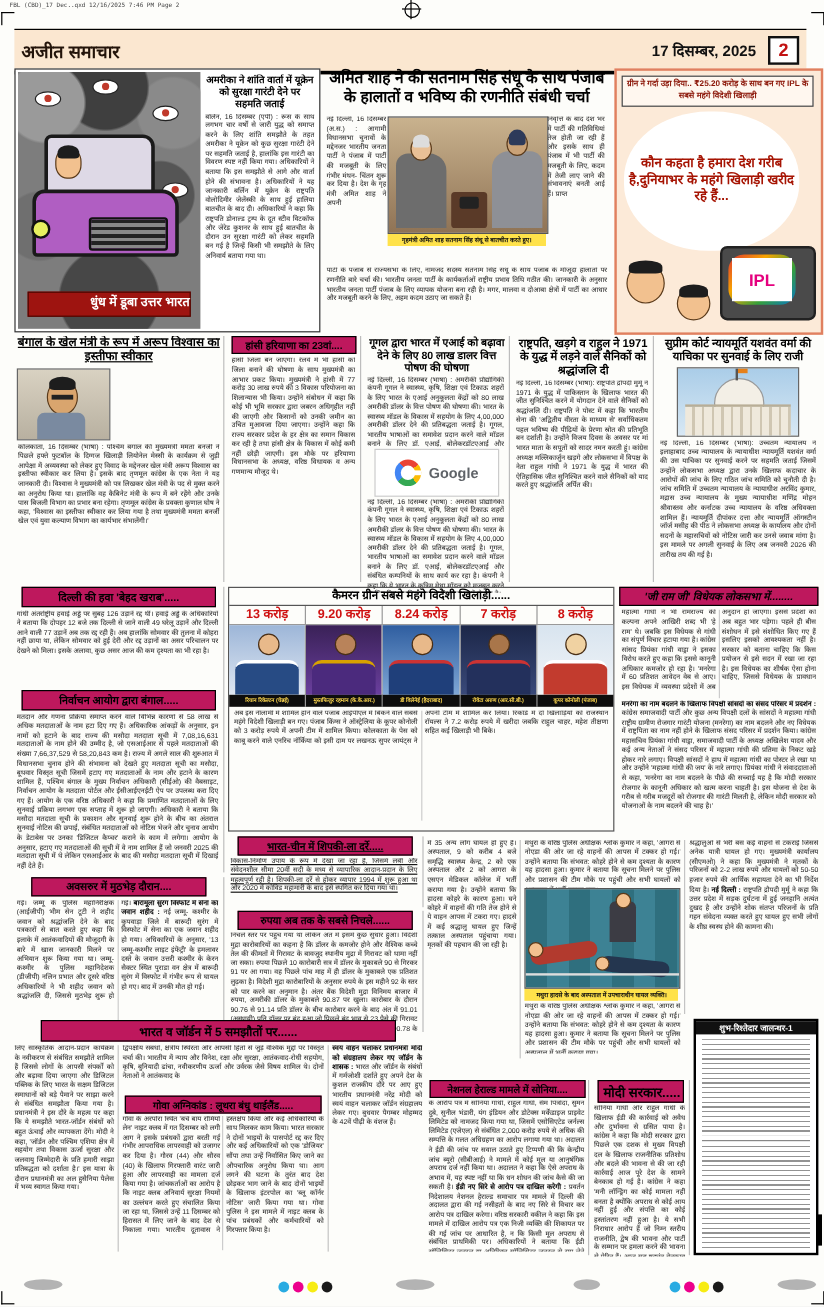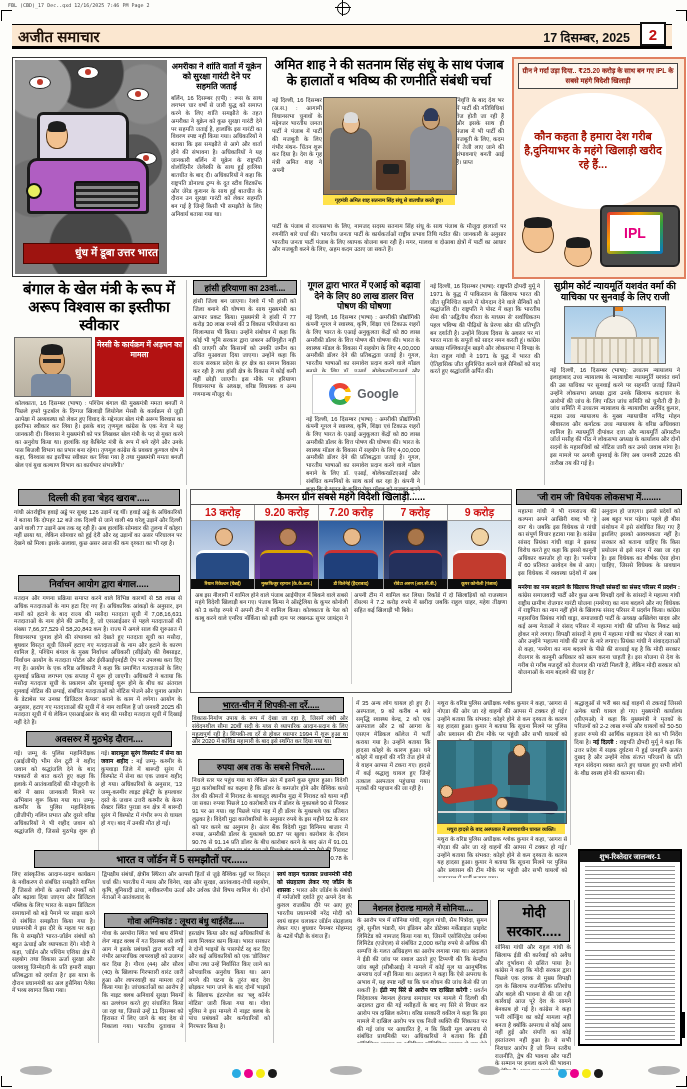--- a/index.html
+++ b/index.html
@@ -1,20 +1,20 @@
 <!DOCTYPE html>
 <html><head>
 <meta charset="utf-8">
 <style>
   html,body{margin:0;padding:0;background:#e9e9e9;}
   .sheet{position:relative;width:687px;height:1089px;background:#fdfdfa;margin:0 auto;
          font-family:"Liberation Sans","DejaVu Sans",sans-serif;color:#161616;overflow:hidden;}
   .abs{position:absolute;}
   .body{font-size:5.8px;line-height:1.34;text-align:justify;color:#1a1a1a;overflow:hidden;}
-  .hl{border:1px solid #000;font-weight:bold;text-align:center;background:#a3a3a3;color:#000;
+  .hl{border:1px solid #000;font-weight:bold;text-align:center;background:#be185d;color:#000;
       padding:1px 2px;overflow:hidden;}
   .bh{font-weight:bold;text-align:center;color:#000;line-height:1.2;overflow:hidden;}
   .vr{border-right:1px solid #bdbdbd;}
   .slug{font-family:"DejaVu Sans Mono",monospace;font-size:5px;color:#444;}
   .masthead{display:flex;align-items:center;background:#fbe7d0;border-bottom:3px solid #000;
             border-top:1px solid #000;padding:0 6px;box-sizing:border-box;}
   .paper{font-size:15px;font-weight:bold;color:#23140a;}
   .mdate{font-size:12.5px;font-weight:bold;color:#111;margin-left:auto;}
   .pagebox{width:22px;height:20px;border:2px solid #111;background:#fff;color:#c21212;
            font-size:15px;font-weight:bold;display:flex;align-items:center;justify-content:center;margin-left:10px;}
@@ -50,21 +50,21 @@
   <div class="abs slug" style="left:8px;top:2px;">FBL (CBD)_17 Dec..qxd  12/16/2025  7:46 PM  Page 2</div>
   <div class="abs" style="left:337px;top:2px;width:11px;height:11px;border:1px solid #000;border-radius:50%;">
     <div class="abs" style="left:4px;top:-3px;width:1px;height:16px;background:#000;"></div>
     <div class="abs" style="left:-3px;top:4px;width:16px;height:1px;background:#000;"></div>
   </div>
   <div class="cornL" style="left:1px;top:10px;border-left-width:1px;border-top-width:1px;"></div>
   <div class="cornL" style="left:676px;top:10px;border-right-width:1px;border-top-width:1px;"></div>
   <div class="cornL" style="left:1px;top:1076px;border-left-width:1px;border-bottom-width:1px;"></div>
   <div class="cornL" style="left:676px;top:1076px;border-right-width:1px;border-bottom-width:1px;"></div>
 
-  <div class="abs masthead" style="left:12px;top:24px;width:660px;height:25px;align-items:flex-end;">
+  <div class="abs masthead" style="left:12px;top:24px;width:660px;height:38px;">
     <span class="paper">अजीत समाचार</span>
     <span class="mdate">17 दिसम्बर, 2025</span>
     <span class="pagebox">2</span>
   </div>
 
   <div class="abs" style="left:12px;top:57px;width:253px;height:218px;border:1px solid #333;background:#fff;">
     <div class="abs" style="left:2px;top:2px;width:152px;height:214px;overflow:hidden;background:
         radial-gradient(circle at 15% 12%, #9a9a9a 0 14%, rgba(0,0,0,0) 15%),
         radial-gradient(circle at 48% 6%, #3f3f3f 0 16%, rgba(0,0,0,0) 17%),
         radial-gradient(circle at 85% 16%, #8a8a8a 0 13%, rgba(0,0,0,0) 14%),
@@ -124,45 +124,44 @@
     </div>
     <div class="abs body" style="left:0;top:166px;width:234px;height:50px;">पार्टी के पंजाब से राज्यसभा के लिए, नामजद सदस्य सतनाम सिंह संधू के साथ पंजाब के मौजूदा हालातों पर रणनीति बारे चर्चा की। भारतीय जनता पार्टी के कार्यकर्ताओं राष्ट्रीय प्रभाव तिथि गठीत की। जानकारी के अनुसार भारतीय जनता पार्टी पंजाब के लिए व्यापक योजना बना रही है। मगर, मालवा व दोआबा क्षेत्रों में पार्टी का आधार और मजबूती करने के लिए, अहम कदम उठाए जा सकते हैं।</div>
   </div>
 
   <div class="abs" style="left:512px;top:57px;width:170px;height:218px;border:2px solid #e08060;background:#fcead8;overflow:hidden;">
     <div class="abs" style="left:4px;top:4px;width:156px;border:1px solid #444;background:#fff7ef;color:#8b1507;font-size:6.8px;font-weight:bold;text-align:center;padding:2px 1px;line-height:1.45;">ग्रीन ने गर्दा उड़ा दिया.. ₹25.20 करोड़ के साथ बन गए IPL के सबसे महंगे विदेशी खिलाड़ी</div>
     <div class="abs" style="left:6px;top:34px;width:146px;height:116px;background:#fff;border-radius:48%;display:flex;align-items:center;justify-content:center;padding:4px;box-sizing:border-box;">
       <span style="color:#a61403;font-size:11px;font-weight:bold;text-align:center;line-height:1.25;">कौन कहता है हमारा देश गरीब है,दुनियाभर के महंगे खिलाड़ी खरीद रहे हैं...</span>
     </div>
     <div class="abs" style="left:86px;top:146px;width:76px;height:58px;background:#4a4a4a;border:2px solid #222;border-radius:6px;">
-      <div class="abs" style="left:5px;top:5px;width:56px;height:42px;background:linear-gradient(135deg,#e03333,#f7a400,#36a03a,#0877c6);padding:3px;box-sizing:border-box;border-radius:3px;">
+      <div class="abs" style="left:5px;top:5px;width:56px;height:42px;background:linear-gradient(135deg,#e03333,#f7a400,#36a03a,#0877c6);padding:3px;box-sizing:border-box;border-radius:13px;">
         <div style="width:100%;height:100%;background:#fff;display:flex;align-items:center;justify-content:center;">
           <span style="color:#e5007e;font-weight:bold;font-size:14px;">IPL</span>
         </div>
       </div>
     </div>
     <div class="face" style="left:8px;top:160px;width:30px;height:32px;">
         <div class="hair"></div>
       </div>
     <div class="face" style="left:50px;top:180px;width:26px;height:26px;">
         <div class="hair"></div>
       </div>
   </div>
 
   <div class="abs vr" style="left:12px;top:280px;width:174px;height:205px;">
-    <div class="bh" style="font-size:15px;padding:0 2px;">बंगाल के खेल मंत्री के रूप में अरूप विश्वास का इस्तीफा स्वीकार</div>
+    <div class="bh" style="font-size:10px;padding:0 2px;text-decoration:underline;">बंगाल के खेल मंत्री के रूप में अरूप विश्वास का इस्तीफा स्वीकार</div>
     <div style="display:flex;margin:3px 2px;">
       <div style="position:relative;width:76px;height:58px;background:linear-gradient(#d9d2c2,#b8b0a0);border:1px solid #666;flex:none;">
         <div class="face" style="left:24px;top:8px;width:24px;height:28px;background:#d9a56e;">
           <div class="hair"></div>
           <div class="abs" style="left:3px;top:12px;width:18px;height:4px;background:#222;"></div>
         </div>
         <div class="abs" style="left:16px;top:36px;width:40px;height:22px;background:#7a8aa0;border-radius:6px 6px 0 0;"></div>
       </div>
-      <div class="redinset" style="flex:1;margin-left:3px;">मेस्सी के कार्यक्रम में अड़चन का मामला</div>
     </div>
     <div class="body" style="margin:0 3px;height:118px;">कोलकाता, 16 दिसम्बर (भाषा) : पश्चिम बंगाल की मुख्यमंत्री ममता बनर्जी ने पिछले हफ्ते फुटबॉल के दिग्गज खिलाड़ी लियोनेल मेस्सी के कार्यक्रम से जुड़ी आपेक्षा में अव्यवस्था को लेकर हुए विवाद के मद्देनजर खेल मंत्री अरूप विश्वास का इस्तीफा स्वीकार कर लिया है। इसके बाद तृणमूल कांग्रेस के एक नेता ने यह जानकारी दी। विश्वास ने मुख्यमंत्री को पत्र लिखकर खेल मंत्री के पद से मुक्त करने का अनुरोध किया था। हालांकि वह कैबिनेट मंत्री के रूप में बने रहेंगे और उनके पास बिजली विभाग का प्रभार बना रहेगा। तृणमूल कांग्रेस के प्रवक्ता कुणाल घोष ने कहा, 'विश्वास का इस्तीफा स्वीकार कर लिया गया है तथा मुख्यमंत्री ममता बनर्जी खेल एवं युवा कल्याण विभाग का कार्यभार संभालेंगी।'</div>
   </div>
 
   <div class="abs vr" style="left:190px;top:280px;width:110px;height:205px;">
     <div class="hl" style="font-size:8.4px;margin:0 3px;">हांसी हरियाणा का 23वां....</div>
     <div class="body" style="margin:3px 4px 0 3px;height:182px;">हांसी जिला बन जाएगा। रेलवे में भी हांसी को जिला बनाने की घोषणा के साथ मुख्यमंत्री का आभार प्रकट किया। मुख्यमंत्री ने हांसी में 77 करोड़ 30 लाख रुपये की 3 विकास परियोजना का शिलान्यास भी किया। उन्होंने संबोधन में कहा कि कोई भी भूमि सरकार द्वारा जबरन अधिगृहीत नहीं की जाएगी और किसानों को उनकी जमीन का उचित मुआवजा दिया जाएगा। उन्होंने कहा कि राज्य सरकार प्रदेश के हर क्षेत्र का समान विकास कर रही है तथा हांसी क्षेत्र के विकास में कोई कमी नहीं छोड़ी जाएगी। इस मौके पर हरियाणा विधानसभा के अध्यक्ष, वरिष्ठ विधायक व अन्य गणमान्य मौजूद थे।</div>
   </div>
 
   <div class="abs vr" style="left:304px;top:280px;width:120px;height:205px;">
@@ -172,20 +171,21 @@
       <span style="width:22px;height:22px;border-radius:50%;background:conic-gradient(from -40deg,#ea4335 0 90deg,#fbbc05 90deg 180deg,#34a853 180deg 270deg,#4285f4 270deg 360deg);position:relative;display:inline-block;">
         <span style="position:absolute;left:5px;top:5px;width:12px;height:12px;border-radius:50%;background:#fff;"></span>
         <span style="position:absolute;left:11px;top:9px;width:11px;height:4px;background:#fff;"></span>
       </span>
       <span style="color:#5f6368;font-size:12px;font-weight:bold;margin-left:6px;">Google</span>
     </div>
     <div class="body" style="margin:2px 4px 0 2px;height:78px;">नई दिल्ली, 16 दिसम्बर (भाषा) : अमरीकी प्रौद्योगिकी कंपनी गूगल ने स्वास्थ्य, कृषि, शिक्षा एवं टिकाऊ शहरों के लिए भारत के एआई अनुकूलता केंद्रों को 80 लाख अमरीकी डॉलर के वित्त पोषण की घोषणा की। भारत के स्वास्थ्य मॉडल के विकास में सहयोग के लिए 4,00,000 अमरीकी डॉलर देने की प्रतिबद्धता जताई है। गूगल, भारतीय भाषाओं का समावेश प्रदान करने वाले मॉडल बनाने के लिए डॉ. एआई, बोलेकरडॉटएआई और संबंधित कम्पनियों के साथ कार्य कर रहा है। कंपनी ने कहा कि ये भारत के कृत्रिम मेधा मॉडल को मजबूत करने के लिए दिए गए वित्त पोषण प्रतिबद्धताओं में से एक है।</div>
   </div>
 
   <div class="abs vr" style="left:428px;top:280px;width:116px;height:205px;">
+    <div class="bh" style="font-size:9.4px;">राष्ट्रपति, खड़गे व राहुल ने 1971 के युद्ध में लड़ने वाले सैनिकों को श्रद्धांजलि दी</div>
     <div class="body" style="margin:3px 4px 0 2px;height:152px;">नई दिल्ली, 16 दिसम्बर (भाषा): राष्ट्रपति द्रौपदी मुर्मू ने 1971 के युद्ध में पाकिस्तान के खिलाफ भारत की जीत सुनिश्चित करने में योगदान देने वाले सैनिकों को श्रद्धांजलि दी। राष्ट्रपति ने पोस्ट में कहा कि भारतीय सेना की 'अद्वितीय वीरता के माध्यम से' सर्वाधिकतम पहल भविष्य की पीढ़ियों के प्रेरणा स्रोत की प्रतिभूति बन दर्शाती है। उन्होंने विजय दिवस के अवसर पर मां भारत माता के सपूतों को सादर नमन करती हूं। कांग्रेस अध्यक्ष मल्लिकार्जुन खड़गे और लोकसभा में विपक्ष के नेता राहुल गांधी ने 1971 के युद्ध में भारत की ऐतिहासिक जीत सुनिश्चित करने वाले सैनिकों को याद करते हुए श्रद्धांजलि अर्पित की।</div>
   </div>
 
   <div class="abs" style="left:548px;top:280px;width:134px;height:205px;">
     <div class="bh" style="font-size:9.4px;">सुप्रीम कोर्ट न्यायमूर्ति यशवंत वर्मा की याचिका पर सुनवाई के लिए राजी</div>
     <div style="position:relative;width:100px;height:56px;margin:3px auto;background:linear-gradient(#aacde8,#d8e8f4);border:1px solid #666;overflow:hidden;">
       <div class="abs" style="left:30px;top:8px;width:40px;height:40px;border-radius:50%;background:#f3efe6;border:1px solid #999;"></div>
       <div class="abs" style="left:6px;top:30px;width:88px;height:26px;background:repeating-linear-gradient(to right,#efe9dc 0 6px,#cfc6b2 6px 8px);border-top:2px solid #b9ae97;"></div>
       <div class="abs" style="left:48px;top:0;width:2px;height:10px;background:#555;"></div>
       <div class="abs" style="left:50px;top:0;width:8px;height:4px;background:#e68019;"></div>
@@ -202,23 +202,23 @@
       <div class="hl" style="font-size:9px;margin:4px 6px 0 6px;">निर्वाचन आयोग द्वारा बंगाल.....</div>
       <div class="body" style="margin:3px 4px 0 2px;height:148px;">मतदान और गणना प्रक्रिया समाप्त करने वाले विभिन्न कारणों से 58 लाख से अधिक मतदाताओं के नाम हटा दिए गए हैं। अधिकारिक आंकड़ों के अनुसार, इन नामों को हटाने के बाद राज्य की मसौदा मतदाता सूची में 7,08,16,631 मतदाताओं के नाम होने की उम्मीद है, जो एसआईआर से पहले मतदाताओं की संख्या 7,66,37,529 से 58,20,843 कम है। राज्य में अगले साल की शुरुआत में विधानसभा चुनाव होने की संभावना को देखते हुए मतदाता सूची का मसौदा, बूथवार विस्तृत सूची जिसमें हटाए गए मतदाताओं के नाम और हटाने के कारण शामिल हैं, पश्चिम बंगाल के मुख्य निर्वाचन अधिकारी (सीईओ) की वैबसाइट, निर्वाचन आयोग के मतदाता पोर्टल और ईसीआईएनईटी ऐप पर उपलब्ध करा दिए गए हैं। आयोग के एक वरिष्ठ अधिकारी ने कहा कि प्रमाणित मतदाताओं के लिए सुनवाई प्रक्रिया लगभग एक सप्ताह में शुरू हो जाएगी। अधिकारी ने बताया कि मसौदा मतदाता सूची के प्रकाशन और सुनवाई शुरू होने के बीच का अंतराल सुनवाई नोटिस की छपाई, संबंधित मतदाताओं को नोटिस भेजने और चुनाव आयोग के डेटाबेस पर उनका 'डिजिटल कैप्चर' कराने के काम में लगेगा। आयोग के अनुसार, हटाए गए मतदाताओं की सूची में वे नाम शामिल हैं जो जनवरी 2025 की मतदाता सूची में थे लेकिन एसआईआर के बाद की मसौदा मतदाता सूची में दिखाई नहीं देते हैं।</div>
     </div>
   </div>
 
   <div class="abs" style="left:190px;top:489px;width:322px;height:204px;border:1px solid #555;box-sizing:border-box;">
     <div class="bh" style="font-size:9.6px;border-bottom:1px solid #555;padding:1px 0;">कैमरन ग्रीन सबसे महंगे विदेशी खिलाड़ी......</div>
     <div style="display:flex;height:15px;border-bottom:1px solid #999;">
       <div class="cr-cell price">13 करोड़</div>
       <div class="cr-cell price">9.20 करोड़</div>
-      <div class="cr-cell price">7.20 करोड़</div>
+      <div class="cr-cell price">8.24 करोड़</div>
       <div class="cr-cell price">7 करोड़</div>
-      <div class="cr-cell price">9 करोड़</div>
+      <div class="cr-cell price">8 करोड़</div>
     </div>
     <div style="display:flex;height:58px;">
       <div class="cr-cell" style="background:linear-gradient(#9db6d8,#dfe7f2);">
           <div class="pl-head"></div>
           <div class="pl-body" style="background:#274b84;border-top:3px solid #fff;"></div>
         </div>
       <div class="cr-cell" style="background:linear-gradient(#3a2157,#6a3f9e);">
           <div class="pl-head" style="background:#b9835a;"></div>
           <div class="pl-body" style="background:#4b2a7d;border-top:3px solid #d8a200;"></div>
         </div>
@@ -239,21 +239,21 @@
       <div class="cr-cell capcell">रियान रिकेल्टन (चेन्नई)</div>
       <div class="cr-cell capcell">मुस्तफिजुर रहमान (के.के.आर.)</div>
       <div class="cr-cell capcell">डी विलेनेई (हैदराबाद)</div>
       <div class="cr-cell capcell">रोवेटा अरुण (आर.सी.बी.)</div>
       <div class="cr-cell capcell">कूपर कोनोली (पंजाब)</div>
     </div>
     <div class="body" style="margin:3px 4px;height:92px;column-count:2;column-gap:6px;column-rule:1px solid #ccc;">अब इस नीलामी में शामिल होने वाले पंजाब आईपीएल में बिकने वाले सबसे महंगे विदेशी खिलाड़ी बन गए। पंजाब किंग्स ने ऑस्ट्रेलिया के कूपर कोनोली को 3 करोड़ रुपये में अपनी टीम में शामिल किया। कोलकाता के पेस को काबू करने वाले एनरिच नॉर्किया को इसी दाम पर लखनऊ सुपर जायंट्स ने अपनी टीम में शामिल कर लिया। रिकॉर्ड में दो खिलाड़ियों को राजस्थान रॉयल्स ने 7.2 करोड़ रुपये में खरीदा जबकि राहुल चाहर, महेश तीक्षणा सहित कई खिलाड़ी भी बिके।</div>
   </div>
 
   <div class="abs" style="left:516px;top:489px;width:166px;height:206px;">
-    <div class="hl" style="font-size:8.8px;margin:0 0;">'जी राम जी' विधेयक लोकसभा में........</div>
+    <div class="hl" style="font-size:8.8px;margin:0 0;font-style:italic;">'जी राम जी' विधेयक लोकसभा में........</div>
     <div class="body" style="margin:3px 2px 0 2px;height:74px;column-count:2;column-gap:5px;column-rule:1px solid #ccc;">महात्मा गांधी ने भी रामराज्य की कल्पना अपने आखिरी शब्द भी 'हे राम' थे। जबकि इस विधेयक से गांधी का संपूर्ण विचार हटाया गया है। कांग्रेस सांसद प्रियंका गांधी वाड्रा ने इसका विरोध करते हुए कहा कि इससे कानूनी अधिकार कमजोर हो रहा है। 'मनरेगा में 60 प्रतिशत आवेदन वेब से आए। इस विधेयक में व्यवस्था प्रदेशों में अब अनुदान हो जाएगा। इससे प्रदेशों को अब बहुत भार पड़ेगा। पहले ही बीस संशोधन में इसे संशोधित किए गए हैं इसलिए इसको आवश्यकता नहीं है। सरकार को बताना चाहिए कि किस प्रयोजन से इसे सदन में रखा जा रहा है। इस विधेयक का शीर्षक ऐसा होना चाहिए, जिससे विधेयक के प्रावधान पर चलें। क्या यह विधेयक शत-प्रतिशत लोगों की मदद कर रहा है।</div>
     <div class="body" style="margin:2px 2px 0 2px;height:118px;">
       <b>मनरेगा का नाम बदलने के खिलाफ विपक्षी सांसदों का संसद परिसर में प्रदर्शन :</b>
       <span>कांग्रेस समाजवादी पार्टी और कुछ अन्य विपक्षी दलों के सांसदों ने महात्मा गांधी राष्ट्रीय ग्रामीण रोजगार गारंटी योजना (मनरेगा) का नाम बदलने और नए विधेयक में राष्ट्रपिता का नाम नहीं होने के खिलाफ संसद परिसर में प्रदर्शन किया। कांग्रेस महासचिव प्रियंका गांधी वाड्रा, समाजवादी पार्टी के अध्यक्ष अखिलेश यादव और कई अन्य नेताओं ने संसद परिसर में महात्मा गांधी की प्रतिमा के निकट खड़े होकर नारे लगाए। विपक्षी सांसदों ने हाथ में महात्मा गांधी का पोस्टर ले रखा था और उन्होंने 'महात्मा गांधी की जय' के नारे लगाए। प्रियंका गांधी ने संवाददाताओं से कहा, 'मनरेगा का नाम बदलने के पीछे की सच्चाई यह है कि मोदी सरकार रोजगार के कानूनी अधिकार को खत्म करना चाहती है। इस योजना से देश के गरीब से गरीब मजदूरों को रोजगार की गारंटी मिलती है, लेकिन मोदी सरकार को योजनाओं के नाम बदलने की चाह है।'</span>
     </div>
   </div>
 
   <div class="abs vr" style="left:12px;top:731px;width:174px;height:128px;">
     <div class="hl" style="font-size:8.8px;margin:0 14px;">अवसरुर में मुठभेड़ दौरान....</div>
     <div class="body" style="margin:3px 4px 0 2px;height:108px;column-count:2;column-gap:6px;column-rule:1px solid #ccc;">
@@ -301,21 +301,21 @@
   <div class="abs vr" style="left:356px;top:900px;width:134px;height:146px;">
     <div class="hl" style="font-size:8.2px;margin:0 2px;">नेशनल हेराल्ड मामले में सोनिया....</div>
     <div class="body" style="margin:2px 3px 0 1px;height:126px;">
       <span>के आरोप पत्र में सोनिया गांधी, राहुल गांधी, सैम पित्रोदा, सुमन दुबे, सुनील भंडारी, यंग इंडियन और डोटेक्स मर्केंडाइज प्राइवेट लिमिटेड को नामजद किया गया था, जिसमें एसोसिएटेड जर्नल्स लिमिटेड (एजेएल) से संबंधित 2,000 करोड़ रुपये से अधिक की सम्पत्ति के गलत अधिग्रहण का आरोप लगाया गया था। अदालत ने ईडी की जांच पर सवाल उठाते हुए टिप्पणी की कि केन्द्रीय जांच ब्यूरो (सीबीआई) ने मामले में कोई मूल या आनुषंगिक अपराध दर्ज नहीं किया था। अदालत ने कहा कि ऐसे अपराध के अभाव में, यह स्पष्ट नहीं था कि धन शोधन की जांच कैसे की जा सकती है।</span>
       <b>ईडी नए सिरे से आरोप पत्र दाखिल करेगी :</b>
       <span>प्रवर्तन निदेशालय नेशनल हेराल्ड समाचार पत्र मामले में दिल्ली की अदालत द्वारा की गई नसीहतों के बाद नए सिरे से विचार कर आरोप पत्र दाखिल करेगा। वरिष्ठ सरकारी वकील ने कहा कि इस मामले में दाखिल आरोप पत्र एक निजी व्यक्ति की शिकायत पर की गई जांच पर आधारित है, न कि किसी मूल अपराध से संबंधित प्राथमिकी पर। अधिकारियों ने बताया कि ईडी सॉलिसिटर जनरल या अतिरिक्त सॉलिसिटर जनरल से राय लेने के बाद विशेष न्यायाधीश विशाल गोगने के आदेश के खिलाफ अपील दायर कर सकती है।</span>
     </div>
   </div>
 
   <div class="abs vr" style="left:494px;top:900px;width:80px;height:146px;">
-    <div class="hl" style="font-size:14px;margin:0 4px;">मोदी सरकार.....</div>
+    <div class="hl" style="font-size:11px;margin:0 4px;text-align:right;">मोदी सरकार.....</div>
     <div class="body" style="margin:2px 3px 0 1px;height:126px;">सोनिया गांधी और राहुल गांधी के खिलाफ ईडी की कार्रवाई को अवैध और दुर्भावना से ग्रसित पाया है। कांग्रेस ने कहा कि मोदी सरकार द्वारा पिछले एक दशक से मुख्य विपक्षी दल के खिलाफ राजनीतिक प्रतिशोध और बदले की भावना से की जा रही कार्रवाई आज पूरे देश के सामने बेनकाब हो गई है। कांग्रेस ने कहा 'मनी लॉन्ड्रिंग का कोई मामला नहीं बनता है क्योंकि अपराध से कोई आय नहीं हुई और संपत्ति का कोई हस्तांतरण नहीं हुआ है। ये सभी निराधार आरोप हैं जो निम्न स्तरीय राजनीति, द्वेष की भावना और पार्टी के सम्मान पर हमला करने की भावना से प्रेरित हैं। आज सब षड्यंत्र बेनकाब हो गए।'</div>
   </div>
 
   <div class="abs" style="left:578px;top:849px;width:104px;height:197px;border:2px solid #000;box-sizing:border-box;background:#fff;">
     <div style="background:#111;color:#fff;font-size:7px;font-weight:bold;text-align:center;padding:1px 0;">शुभ-रिश्तेदार जालन्धर-1</div>
     <div class="stripes" style="margin:4px 5px;height:80px;"></div>
     <div style="margin:0 5px;border-top:1px solid #888;"></div>
     <div class="stripes" style="margin:4px 5px;height:86px;"></div>
   </div>
 

